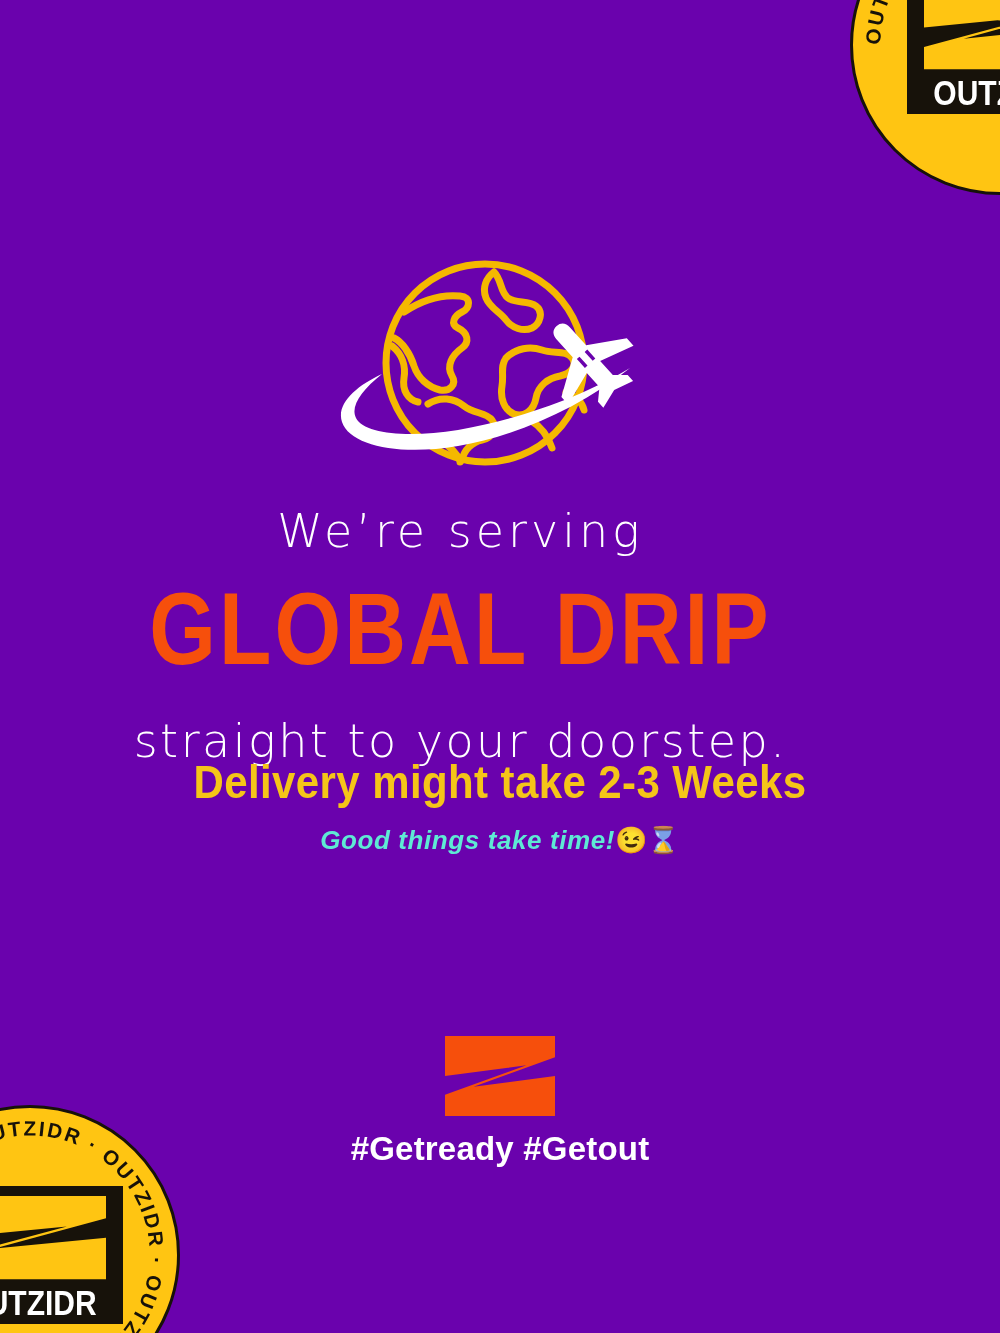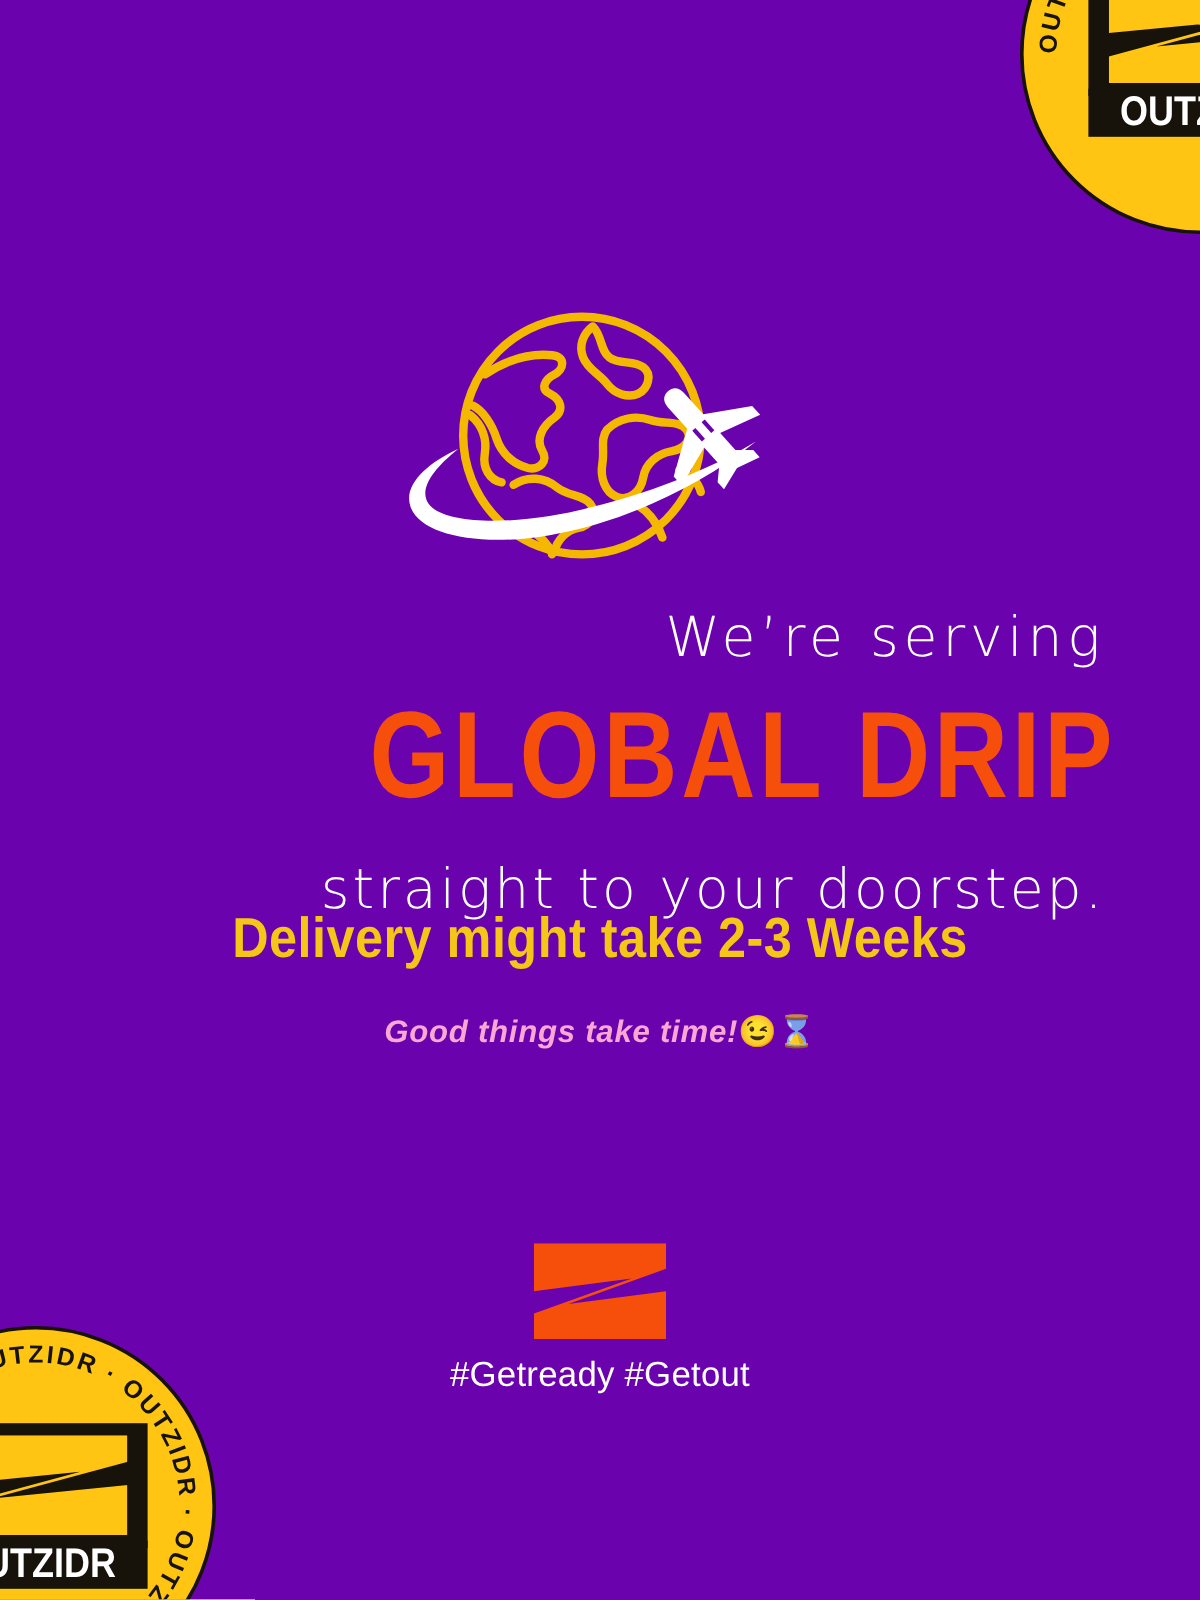--- a/index.html
+++ b/index.html
@@ -97,21 +97,21 @@
     height: 230px;
   }
   #globe-illustration svg { width: 100%; height: 100%; display: block; }
 
   
   #copy-block {
     position: absolute;
     left: 0;
     top: 505px;
     width: 921px;
-    text-align: right;
+    text-align: center;
   }
   #line-serving {
     color: #ffffff;
     font-size: 46px;
     font-weight: 300;
     letter-spacing: 4px;
     line-height: 1.15;
     font-family: "DejaVu Sans", sans-serif;
   }
   #line-global-drip {
@@ -144,22 +144,22 @@
   }
   #delivery-headline {
     color: #F5C518;
     font-size: 42px;
     font-weight: bold;
     letter-spacing: 0.4px;
     font-family: "Liberation Sans", sans-serif;
     transform: scaleY(1.12);
   }
   #delivery-sub {
-    margin-top: 38px;
-    color: #f9a8d4;
+    margin-top: 19px;
+    color: #5eead4;
     font-size: 26px;
     font-weight: bold;
     font-style: italic;
     letter-spacing: 0.6px;
     font-family: "Liberation Sans", sans-serif;
   }
   .emoji { font-style: normal; font-weight: normal; letter-spacing: 0; }
 
   
   #footer-block {
@@ -171,22 +171,22 @@
   }
   #footer-logo {
     width: 110px;
     height: 80px;
     margin: 0 auto;
   }
   #footer-logo svg { width: 100%; height: 100%; display: block; }
   #footer-tagline {
     margin-top: 14px;
     color: #ffffff;
-    font-size: 29px;
-    font-weight: normal;
+    font-size: 33px;
+    font-weight: bold;
     letter-spacing: 0.2px;
     font-family: "Liberation Sans", sans-serif;
   }
 </style>
 </head>
 <body>
 
 <div id="poster">
 
   <div class="badge" id="badge-top-right">

